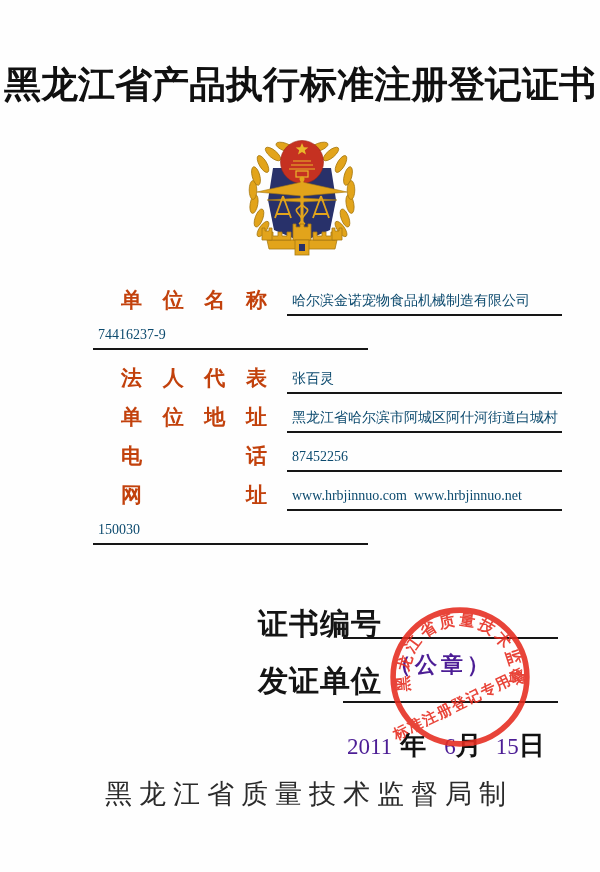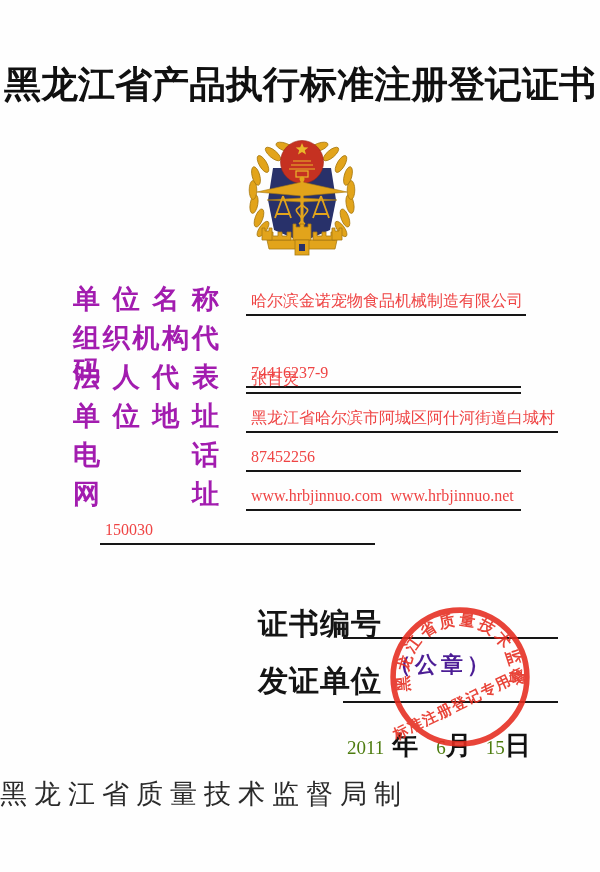--- a/index.html
+++ b/index.html
@@ -8,47 +8,48 @@
     font-family:"Liberation Sans",sans-serif;color:#1b1b1b;overflow:hidden;
   }
   .title{
     position:absolute;top:60px;left:0;width:600px;text-align:center;
     font-family:"Liberation Serif",serif;font-weight:bold;font-size:37px;
     letter-spacing:0px;color:#101010;
   }
   .emblem-wrap{position:absolute;left:243px;top:132px;width:118px;height:132px;}
   .field-row{position:absolute;left:73px;display:flex;align-items:flex-end;}
   .field-label{
-    width:146px;font-weight:bold;font-size:27px;line-height:33px;
-    text-align:justify;text-align-last:justify;color:#a21caf;
+    width:146px;font-weight:bold;font-size:21px;line-height:33px;
+    text-align:justify;text-align-last:justify;color:#c2410c;
     font-family:"Liberation Sans",sans-serif;
+    margin-left:48px;
   }
   .field-value{
-    margin-left:27px;min-width:267px;border-bottom:2px solid #161616;
-    font-family:"Liberation Serif",serif;font-size:16px;line-height:25px;
-    padding:0 3px 1px 5px;white-space:pre;color:#ef4444;
+    margin-left:20px;min-width:267px;border-bottom:2px solid #161616;
+    font-family:"Liberation Serif",serif;font-size:14px;line-height:25px;
+    padding:0 3px 1px 5px;white-space:pre;color:#0c4a6e;
   }
   .certno-label,.issuer-label{
     position:absolute;left:258px;font-weight:bold;font-size:30px;color:#141414;
     font-family:"Liberation Sans",sans-serif;letter-spacing:1px;
   }
   .blank-line{position:absolute;left:343px;width:215px;border-top:2px solid #161616;}
   .issuer-value{
     position:absolute;left:389px;top:650px;font-family:"Liberation Serif",serif;
     font-weight:bold;font-size:22px;letter-spacing:4px;color:#4c1d95;
   }
   .date-row{
     position:absolute;left:347px;top:728px;width:230px;white-space:nowrap;
   }
-  .date-num{font-family:"Liberation Serif",serif;font-size:19px;color:#4d7c0f;}
+  .date-num{font-family:"Liberation Serif",serif;font-size:23px;color:#4c1d95;}
   .date-unit{font-family:"Liberation Sans",sans-serif;font-weight:bold;font-size:26px;color:#111;}
   .gap-a{margin-left:8px;} .gap-b{margin-left:18px;} .gap-c{margin-left:14px;}
   .seal-wrap{position:absolute;left:386px;top:603px;width:148px;height:148px;opacity:.88;}
   .footer{
-    position:absolute;top:776px;left:0;width:513px;text-align:left;
+    position:absolute;top:776px;left:0;width:513px;text-align:right;
     font-family:"Liberation Serif",serif;font-size:27px;letter-spacing:7px;color:#2b2b2b;
   }
 </style>
 </head>
 <body>
 
 <div class="page">
 
   <div class="title">黑龙江省产品执行标准注册登记证书</div>
 
@@ -115,21 +116,20 @@
       </g>
       <rect x="56" y="112" width="6" height="7" fill="#28316a"></rect>
     </svg>
   </div>
 
   <div class="field-row" style="top:283px">
     <div class="field-label">单位名称</div>
     <div class="field-value">哈尔滨金诺宠物食品机械制造有限公司</div>
   </div>
   <div class="field-row" style="top:322px">
-    <div class="field-label">组织机构代码</div>
     <div class="field-value">74416237-9</div>
   </div>
   <div class="field-row" style="top:361px">
     <div class="field-label">法人代表</div>
     <div class="field-value">张百灵</div>
   </div>
   <div class="field-row" style="top:400px">
     <div class="field-label">单位地址</div>
     <div class="field-value">黑龙江省哈尔滨市阿城区阿什河街道白城村</div>
   </div>

